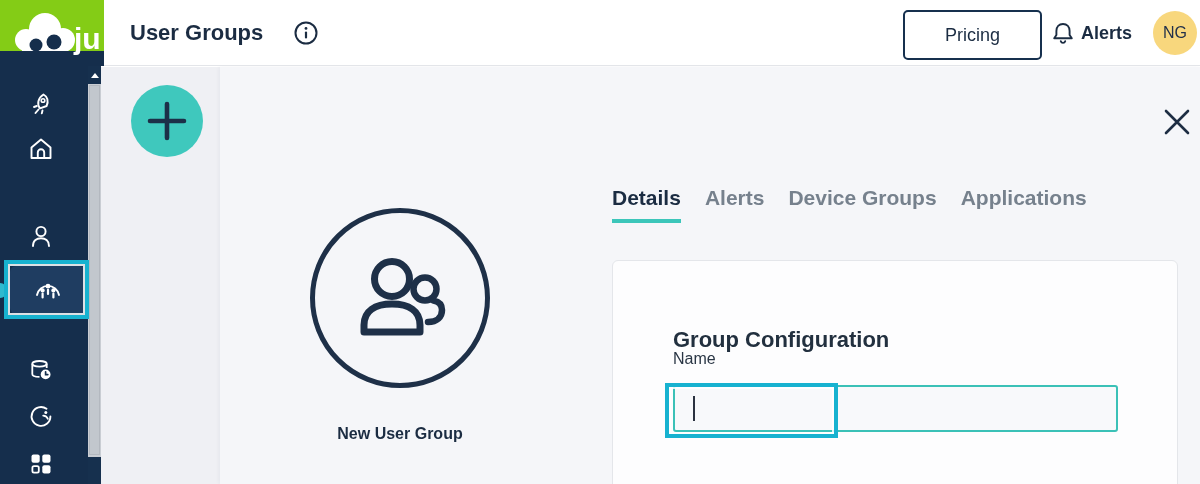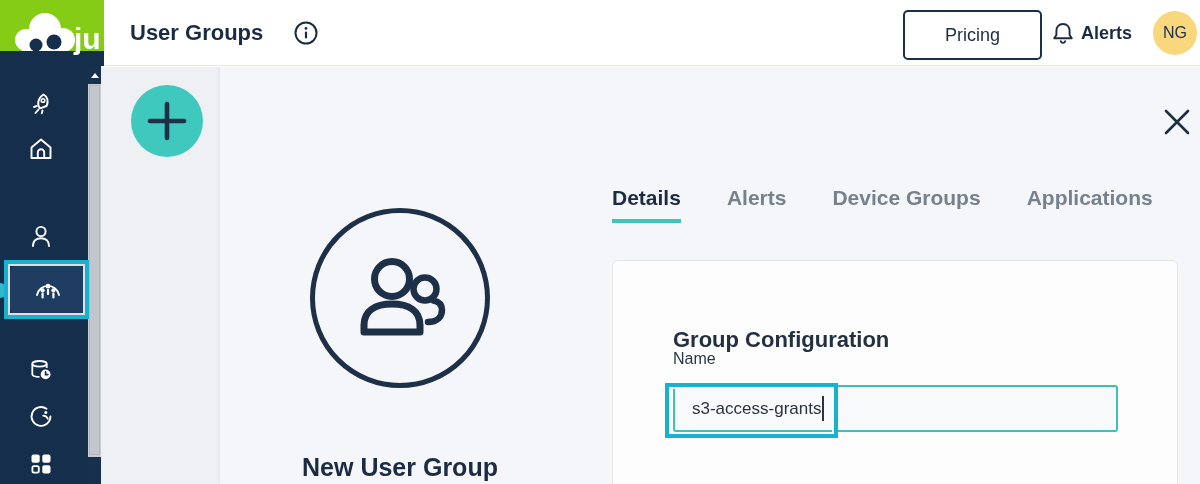--- a/index.html
+++ b/index.html
@@ -58,23 +58,23 @@
   
   .drawer { position:absolute; left:220px; top:67px; width:980px; height:417px;
     background:#f5f6f9; overflow:hidden; box-shadow:-1px 0 4px rgba(20,40,70,.05); }
   .close-btn { position:absolute; left:943px; top:41px; width:28px; height:28px;
     cursor:pointer; background:none; border:none; }
   .drawer-left { position:absolute; left:0; top:0; width:360px; height:417px; }
   .group-circle { position:absolute; left:90px; top:141px; width:180px; height:180px;
     border:5px solid #1e3048; border-radius:50%; display:flex; align-items:center;
     justify-content:center; background:transparent; }
   .drawer-title { position:absolute; left:0; top:358px; width:360px; text-align:center;
-    font-size:25px; font-weight:bold; color:#1b2c42;margin-top:28px; }
-
-  .tabs { position:absolute; left:392px; top:119px; display:flex; gap:46px; }
+    font-size:16px; font-weight:bold; color:#1b2c42; }
+
+  .tabs { position:absolute; left:392px; top:119px; display:flex; gap:24px; }
   .tab { font-size:21px; font-weight:bold; color:#76818d; padding-bottom:9px;
     cursor:pointer; border-bottom:4px solid transparent; white-space:nowrap; }
   .tab.active { color:#1b2c42; border-bottom-color:#3cc6ba; }
 
   .card { position:absolute; left:392px; top:193px; width:566px; height:320px;
     background:#fdfdfe; border:1px solid #e4e6ea; border-radius:6px; }
   .card-heading { position:absolute; left:60px; top:30px; font-size:22px;
     font-weight:bold; color:#22303f;margin-top:36px; }
   .field-label { position:absolute; left:60px; top:89px; font-size:16px; color:#2a3645; }
   .name-input { position:absolute; left:60px; top:124px; width:445px; height:47px;
@@ -232,21 +232,20 @@
       <div class="tab active">Details</div>
       <div class="tab">Alerts</div>
       <div class="tab">Device Groups</div>
       <div class="tab">Applications</div>
     </div>
 
     <div class="card">
       <div class="card-heading">Group Configuration</div>
       <div class="field-label">Name</div>
       <div class="name-input">
-        <span class="value">s3-access-grants</span>
           <span class="caret"></span>
       </div>
     </div>
   </div>
 
   <div class="annot annot-sidebar"></div>
   <div class="annot annot-input"></div>
 
 </div>
 

